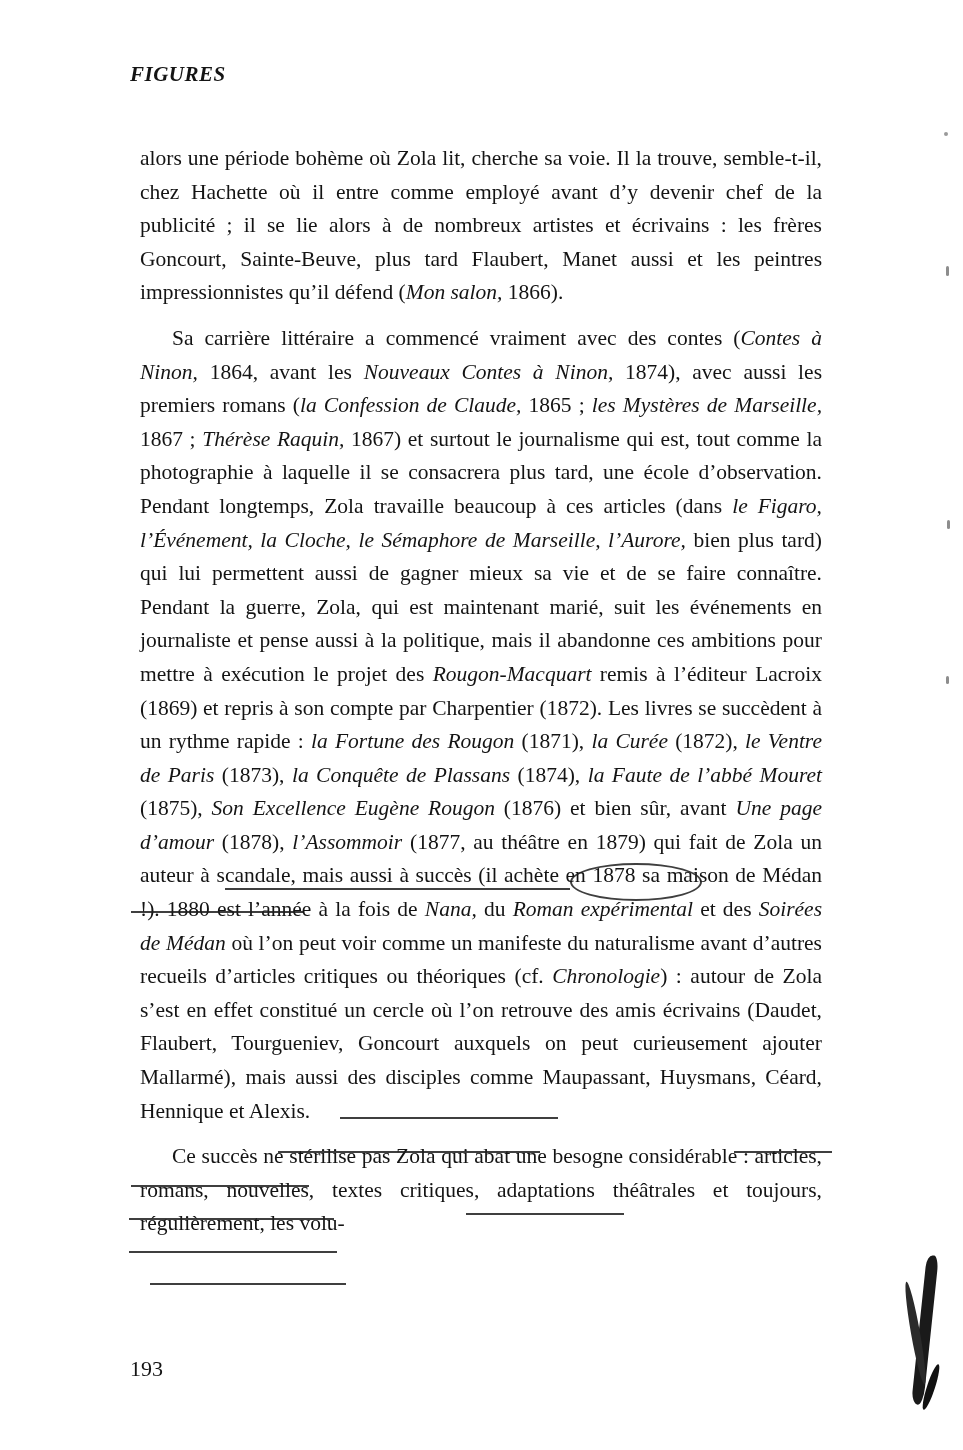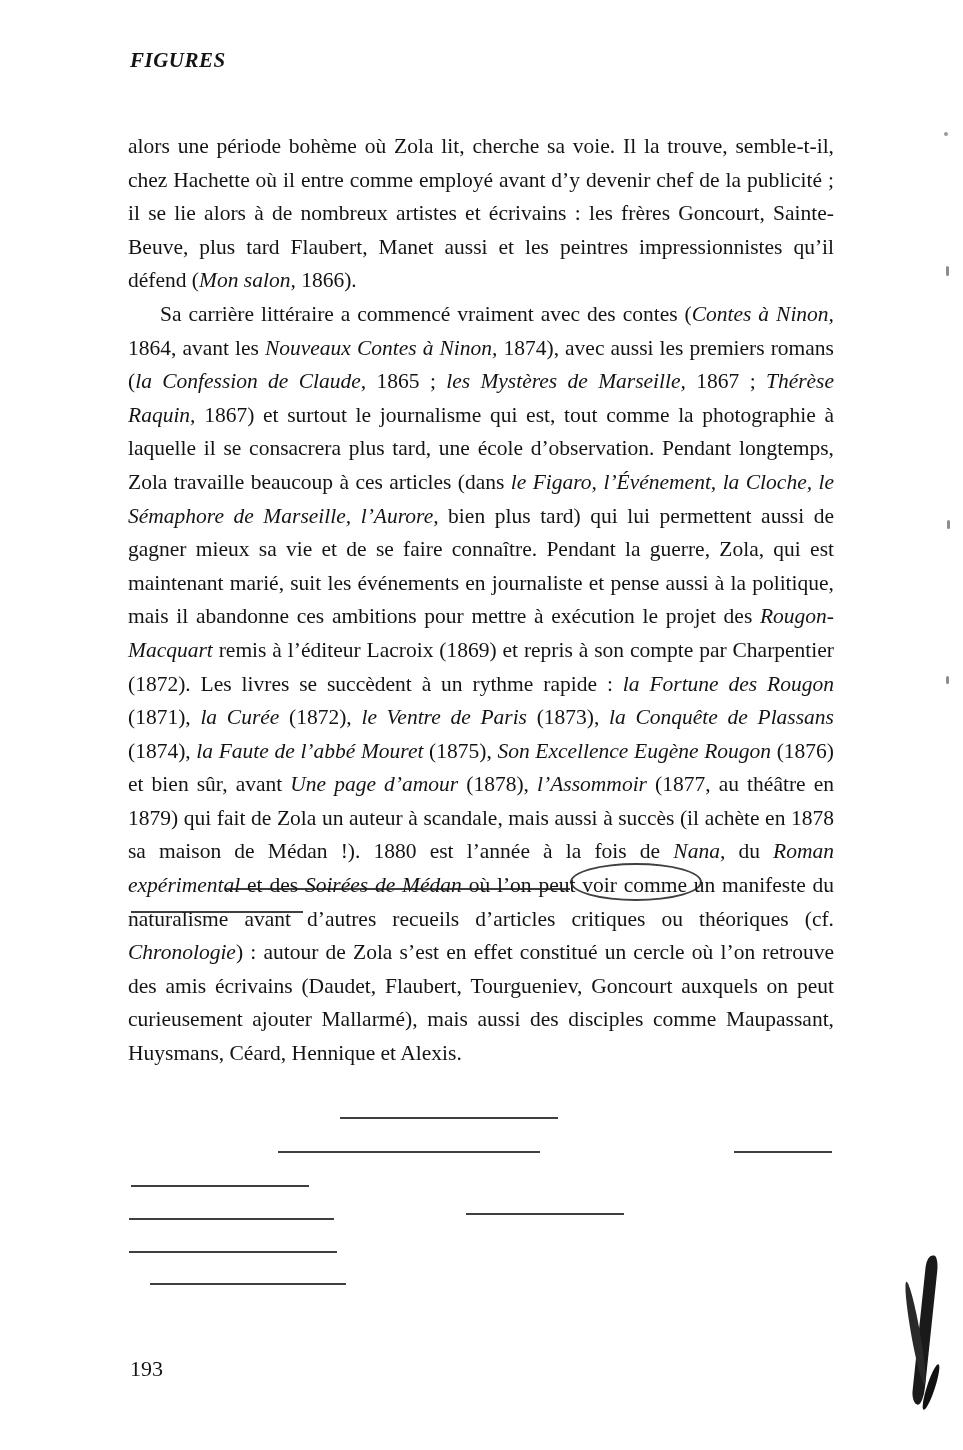--- a/index.html
+++ b/index.html
@@ -17,38 +17,38 @@
   }
   .page {
     position: absolute;
     left: 0; top: 0;
     width: 963px;
     height: 1450px;
   }
   .running-head {
     position: absolute;
     left: 130px;
-    top: 48px;
+    top: 62px;
     font-style: italic;
     font-weight: bold;
     font-size: 21px;
     letter-spacing: 0.5px;
   }
   .text-column {
     position: absolute;
     left: 128px;
     top: 130px;
     width: 706px;
     font-size: 21.5px;
     line-height: 33.6px;
     text-align: justify;
     text-justify: inter-word;
   }
   .para {
-    margin: 0;
+    margin: 12px;
     text-indent: 32px;
   }
   .para.first {
     text-indent: 0;
   }
   em {
     font-style: italic;
   }
   .folio {
     position: absolute;
@@ -115,20 +115,21 @@
 </head>
 <body>
 
 <div class="page">
 
   <div class="running-head">FIGURES</div>
 
   <div class="text-column">
     <p class="para first"><span>alors une période bohème où Zola lit, cherche sa voie. Il la trouve, semble-t-il, chez Hachette où il entre comme employé avant d’y devenir chef de la publicité ; il se lie alors à de nombreux artistes et écrivains : les frères Goncourt, Sainte-Beuve, plus tard Flaubert, Manet aussi et les peintres impressionnistes qu’il défend (</span><em>Mon salon,</em><span> 1866).</span></p>
     <p class="para"><span>Sa carrière littéraire a commencé vraiment avec des contes (</span><em>Contes à Ninon,</em><span> 1864, avant les </span><em>Nouveaux Contes à Ninon,</em><span> 1874), avec aussi les premiers romans (</span><em>la Confession de Claude,</em><span> 1865 ; </span><em>les Mystères de Marseille,</em><span> 1867 ; </span><em>Thérèse Raquin,</em><span> 1867) et surtout le journalisme qui est, tout comme la photographie à laquelle il se consacrera plus tard, une école d’observation. Pendant longtemps, Zola travaille beaucoup à ces articles (dans </span><em>le Figaro, l’Événement, la Cloche, le Sémaphore de Marseille, l’Aurore,</em><span> bien plus tard) qui lui permettent aussi de gagner mieux sa vie et de se faire connaître. Pendant la guerre, Zola, qui est maintenant marié, suit les événements en journaliste et pense aussi à la politique, mais il abandonne ces ambitions pour mettre à exécution le projet des </span><em>Rougon-Macquart</em><span> remis à l’éditeur Lacroix (1869) et repris à son compte par Charpentier (1872). Les livres se succèdent à un rythme rapide : </span><em>la Fortune des Rougon</em><span> (1871), </span><em>la Curée</em><span> (1872), </span><em>le Ventre de Paris</em><span> (1873), </span><em>la Conquête de Plassans</em><span> (1874), </span><em>la Faute de l’abbé Mouret</em><span> (1875), </span><em>Son Excellence Eugène Rougon</em><span> (1876) et bien sûr, avant </span><em>Une page d’amour</em><span> (1878), </span><em>l’Assommoir</em><span> (1877, au théâtre en 1879) qui fait de Zola un auteur à scandale, mais aussi à succès (il achète en 1878 sa maison de Médan !). 1880 est l’année à la fois de </span><em>Nana,</em><span> du </span><em>Roman expérimental</em><span> et des </span><em>Soirées de Médan</em><span> où l’on peut voir comme un manifeste du naturalisme avant d’autres recueils d’articles critiques ou théoriques (cf. </span><em>Chronologie</em><span>) : autour de Zola s’est en effet constitué un cercle où l’on retrouve des amis écrivains (Daudet, Flaubert, Tourgueniev, Goncourt auxquels on peut curieusement ajouter Mallarmé), mais aussi des disciples comme Maupassant, Huysmans, Céard, Hennique et Alexis.</span></p>
+    <p class="para"><span>Ce succès ne stérilise pas Zola qui abat une besogne considérable : articles, romans, nouvelles, textes critiques, adaptations théâtrales et toujours, régulièrement, les volu-</span></p>
   </div>
 
   <div class="folio">193</div>
 
   <span class="speck s1"></span>
   <span class="speck s2"></span>
   <span class="speck s3"></span>
   <span class="speck s4"></span>
 
   <div class="edge-smudge">

